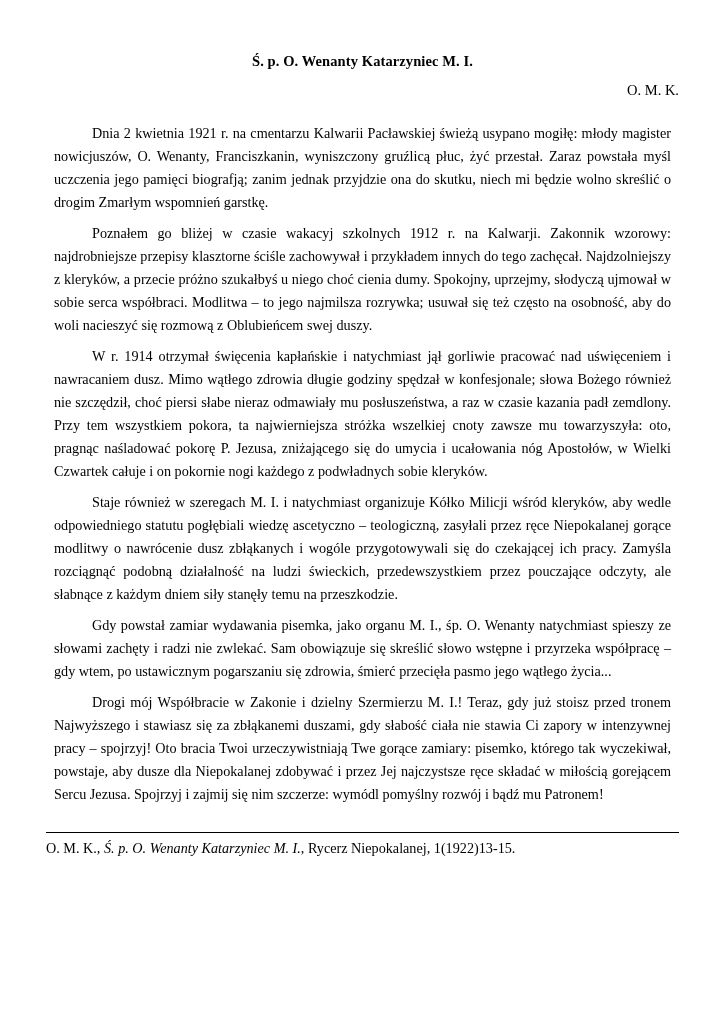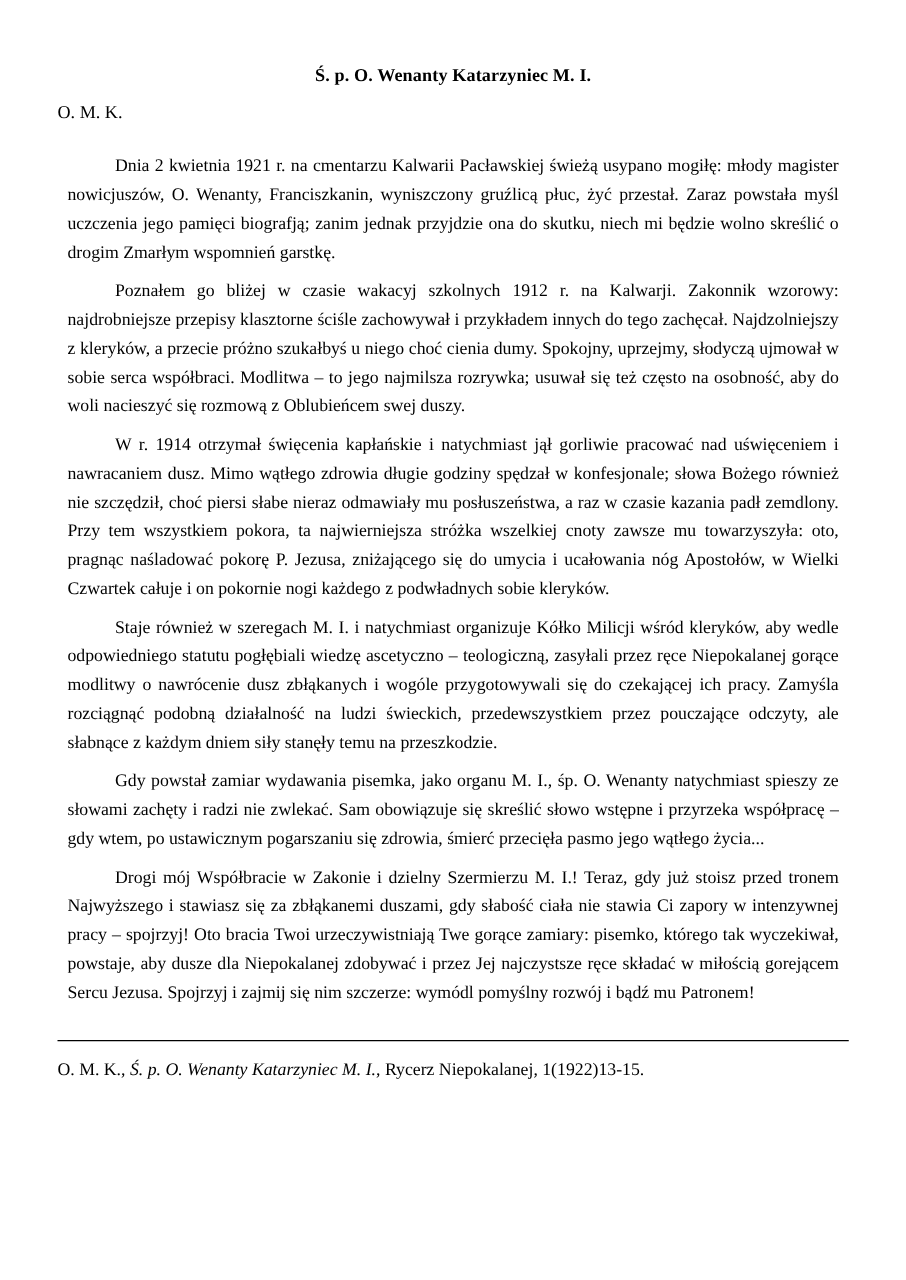--- a/index.html
+++ b/index.html
@@ -23,21 +23,21 @@
   }
   .doc-title {
     text-align: center;
     font-weight: bold;
     font-size: 14.5px;
     line-height: 1.35;
     margin: 8px 0 0 0;
     letter-spacing: 0.1px;
   }
   .doc-subtitle {
-    text-align: left;
+    text-align: right;
     font-size: 14.5px;
     line-height: 1.35;
     margin: 9px 0 0 0;
   }
   .body-block {
     margin-top: 22px;
   }
   p.para {
     margin: 8px;
     text-align: justify;
@@ -47,21 +47,21 @@
     text-indent: 38px;
     hyphens: none;
   }
   .rule {
     margin: 26px 0 0 0;
     border: 0;
     border-top: 1.6px solid #000;
     width: 100%;
   }
   .citation {
-    margin: 12px 0 0 0;
+    margin: 4px 0 0 0;
     font-size: 14.2px;
     line-height: 1.6;
     text-align: left;
   }
   .citation .ital {
     font-style: italic;
   }
 </style>
 </head>
 <body>

